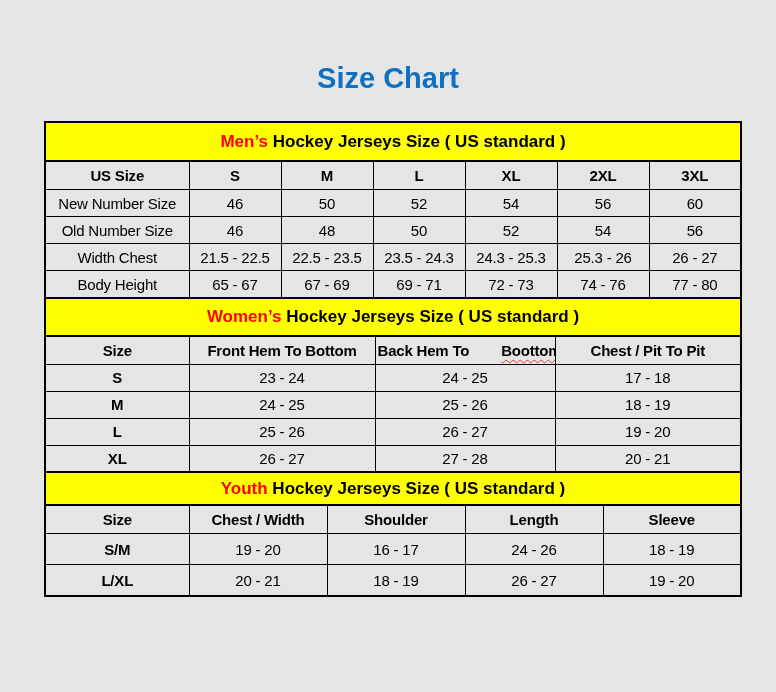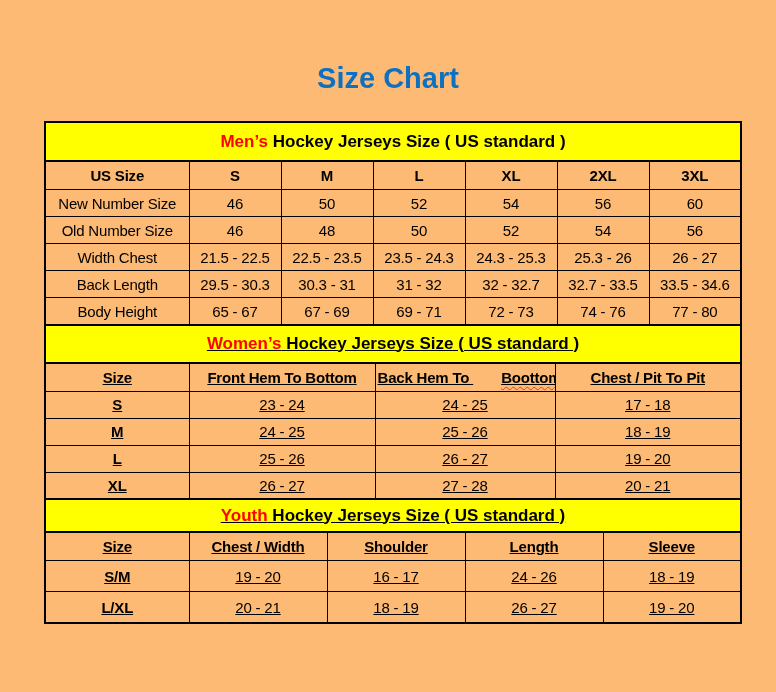--- a/index.html
+++ b/index.html
@@ -1,23 +1,23 @@
 <!DOCTYPE html>
 <html><head>
 <meta charset="utf-8">
 <style>
   html,body{margin:0;padding:0;background:#ffffff;}
-  #page{position:relative;width:776px;height:692px;background:#fdba74;overflow:hidden;
+  #page{position:relative;width:776px;height:692px;background:#e5e5e5;overflow:hidden;
         font-family:"Liberation Sans","DejaVu Sans",sans-serif;color:#000;}
   .page-title{position:absolute;top:62px;left:0;width:100%;text-align:center;
         font-size:29px;font-weight:bold;color:#0d70c0;letter-spacing:0px;}
   .chart-stack{position:absolute;left:38px;top:121px;width:696px;padding-left:6px;}
   table.sheet{width:696px;border-collapse:collapse;table-layout:fixed;
         border:2.5px solid #000;}
-  table.sheet + table.sheet{margin-top:-2.5px;text-decoration:underline;}
+  table.sheet + table.sheet{margin-top:-2.5px;}
   .sheet th,.sheet td{border:1.5px solid #000;text-align:center;vertical-align:middle;
         padding:2px 2px;font-size:15px;letter-spacing:-0.2px;overflow:hidden;white-space:nowrap;}
   tr.band th{background:#ffff00;border-top:2.5px solid #000;border-bottom:2.5px solid #000;
         font-size:17px;font-weight:bold;height:33px;letter-spacing:0px;}
   .womens tr.band th{height:32px;}
   .youth tr.band th{height:27px;}
   tr.band .red{color:#ff0000;}
   tr.cols th{font-weight:bold;height:23px;}
   .sheet tbody td{height:22px;}
   .youth tbody td{height:26px;margin-top:18px;}
@@ -82,29 +82,20 @@
             <td>56</td>
           </tr>
           <tr>
             <td>Width Chest</td>
             <td>21.5 - 22.5</td>
             <td>22.5 - 23.5</td>
             <td>23.5 - 24.3</td>
             <td>24.3 - 25.3</td>
             <td>25.3 - 26</td>
             <td>26 - 27</td>
-          </tr>
-          <tr>
-            <td>Back Length</td>
-            <td>29.5 - 30.3</td>
-            <td>30.3 - 31</td>
-            <td>31 - 32</td>
-            <td>32 - 32.7</td>
-            <td>32.7 - 33.5</td>
-            <td>33.5 - 34.6</td>
           </tr>
           <tr>
             <td>Body Height</td>
             <td>65 - 67</td>
             <td>67 - 69</td>
             <td>69 - 71</td>
             <td>72 - 73</td>
             <td>74 - 76</td>
             <td>77 - 80</td>
           </tr>

